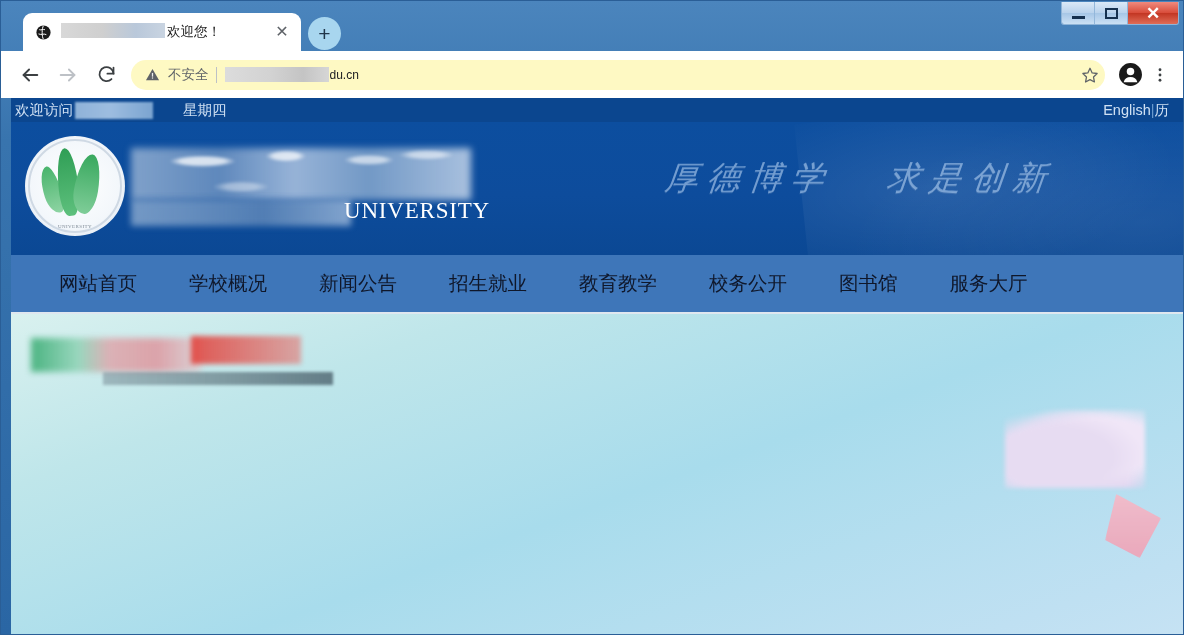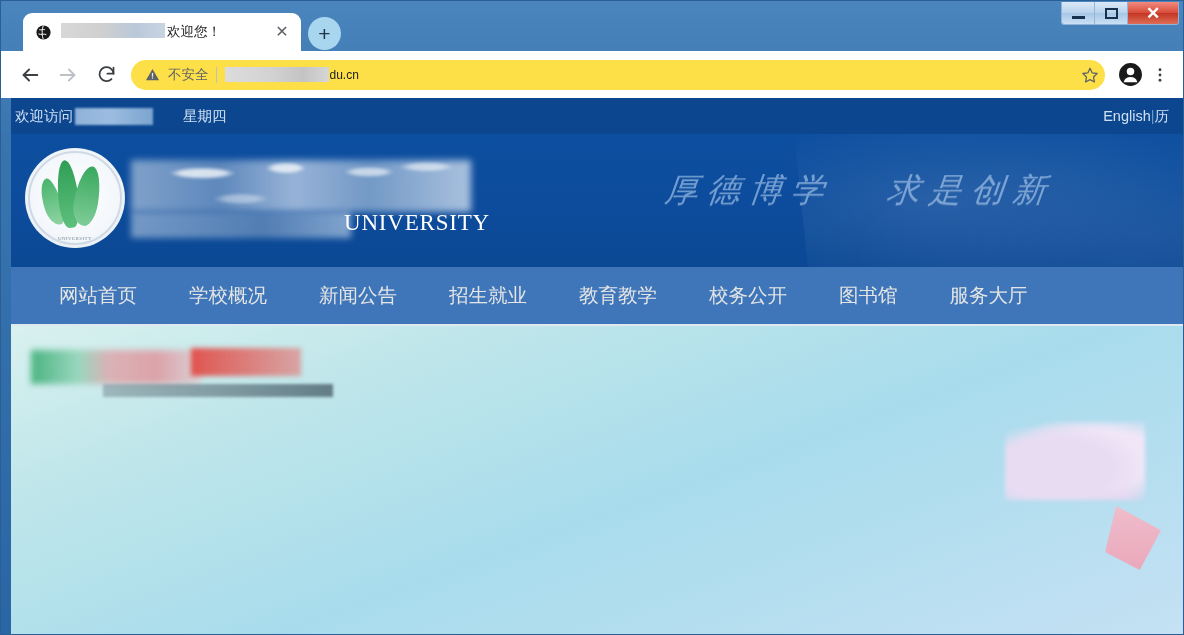--- a/index.html
+++ b/index.html
@@ -95,21 +95,21 @@
     display: flex; align-items: center; padding: 0 10px;
   }
   .nav-ico {
     width: 38px; height: 38px; flex: 0 0 38px;
     display: flex; align-items: center; justify-content: center;
     color: #3c4043;
   }
   .nav-ico.disabled { color: #bdc1c6; }
   .omnibox {
     flex: 1 1 auto; height: 30px; margin: 0 8px 0 6px;
-    background: #fde047; border-radius: 15px;
+    background: #fef9c3; border-radius: 15px;
     display: flex; align-items: center; padding: 0 6px 0 14px;
   }
   .omnibox .warn-ico { flex: 0 0 auto; margin-right: 8px; display:flex; color:#5f6368; }
   .omnibox .insecure {
     font-size: 13.5px; color: #5f6368; white-space: nowrap; margin-right: 7px;
   }
   .omnibox .divider { width: 1px; height: 16px; background: #bdc1c6; margin-right: 8px; }
   .omnibox .url { font-size: 12px; color: #202124; display: flex; align-items: center; white-space: nowrap; }
   .omnibox .url .redact {
     display: inline-block; width: 104px; height: 15px; margin-right: 1px;
@@ -121,21 +121,21 @@
   .menu-ico { width: 26px; flex: 0 0 26px; display: flex; align-items: center; justify-content: center; color:#3c4043; }
 
   
   .viewport {
     position: absolute; left: 10px; top: 97px; right: 0; bottom: 0;
     overflow: hidden; background: #ffffff;
   }
 
   
   .site-topbar {
-    position: relative; height: 36px; width: 100%;
+    position: relative; height: 24px; width: 100%;
     background: #0b468f;
     display: flex; align-items: center; justify-content: space-between;
     padding: 0 0 0 4px;
     color: #cfe0f3; font-size: 14.5px;
   }
   .site-topbar .welcome { display: flex; align-items: center; white-space: nowrap; }
   .site-topbar .welcome .redact {
     display: inline-block; width: 78px; height: 17px; margin: 0 2px;
     background: linear-gradient(90deg,#8fb2d8 0%,#9dbde0 45%,#7ba4d0 100%);
     filter: blur(1px);
@@ -233,21 +233,21 @@
 
   
   .sitenav {
     position: relative; width: 100%; height: 59px;
     background: #3e76b9;
     display: flex; align-items: center;
     padding-left: 22px;
     border-bottom: 2px solid #dfe7ef;
   }
   .sitenav .navitem {
-    color: #e5e5e5; font-size: 19.5px; white-space: nowrap;
+    color: #0f172a; font-size: 19.5px; white-space: nowrap;
     padding: 0 26px;
   }
 
   
   .hero {
     position: relative; width: 100%; height: 100%;
     background: linear-gradient(160deg, #d9f1ef 0%, #bfe6ea 18%, #a8dcec 42%, #bfe0f2 70%, #d9e9f8 100%);
     overflow: hidden;
   }
   .hero .hero-logo { position: absolute; left: 20px; top: 22px; width: 300px; height: 52px; }

